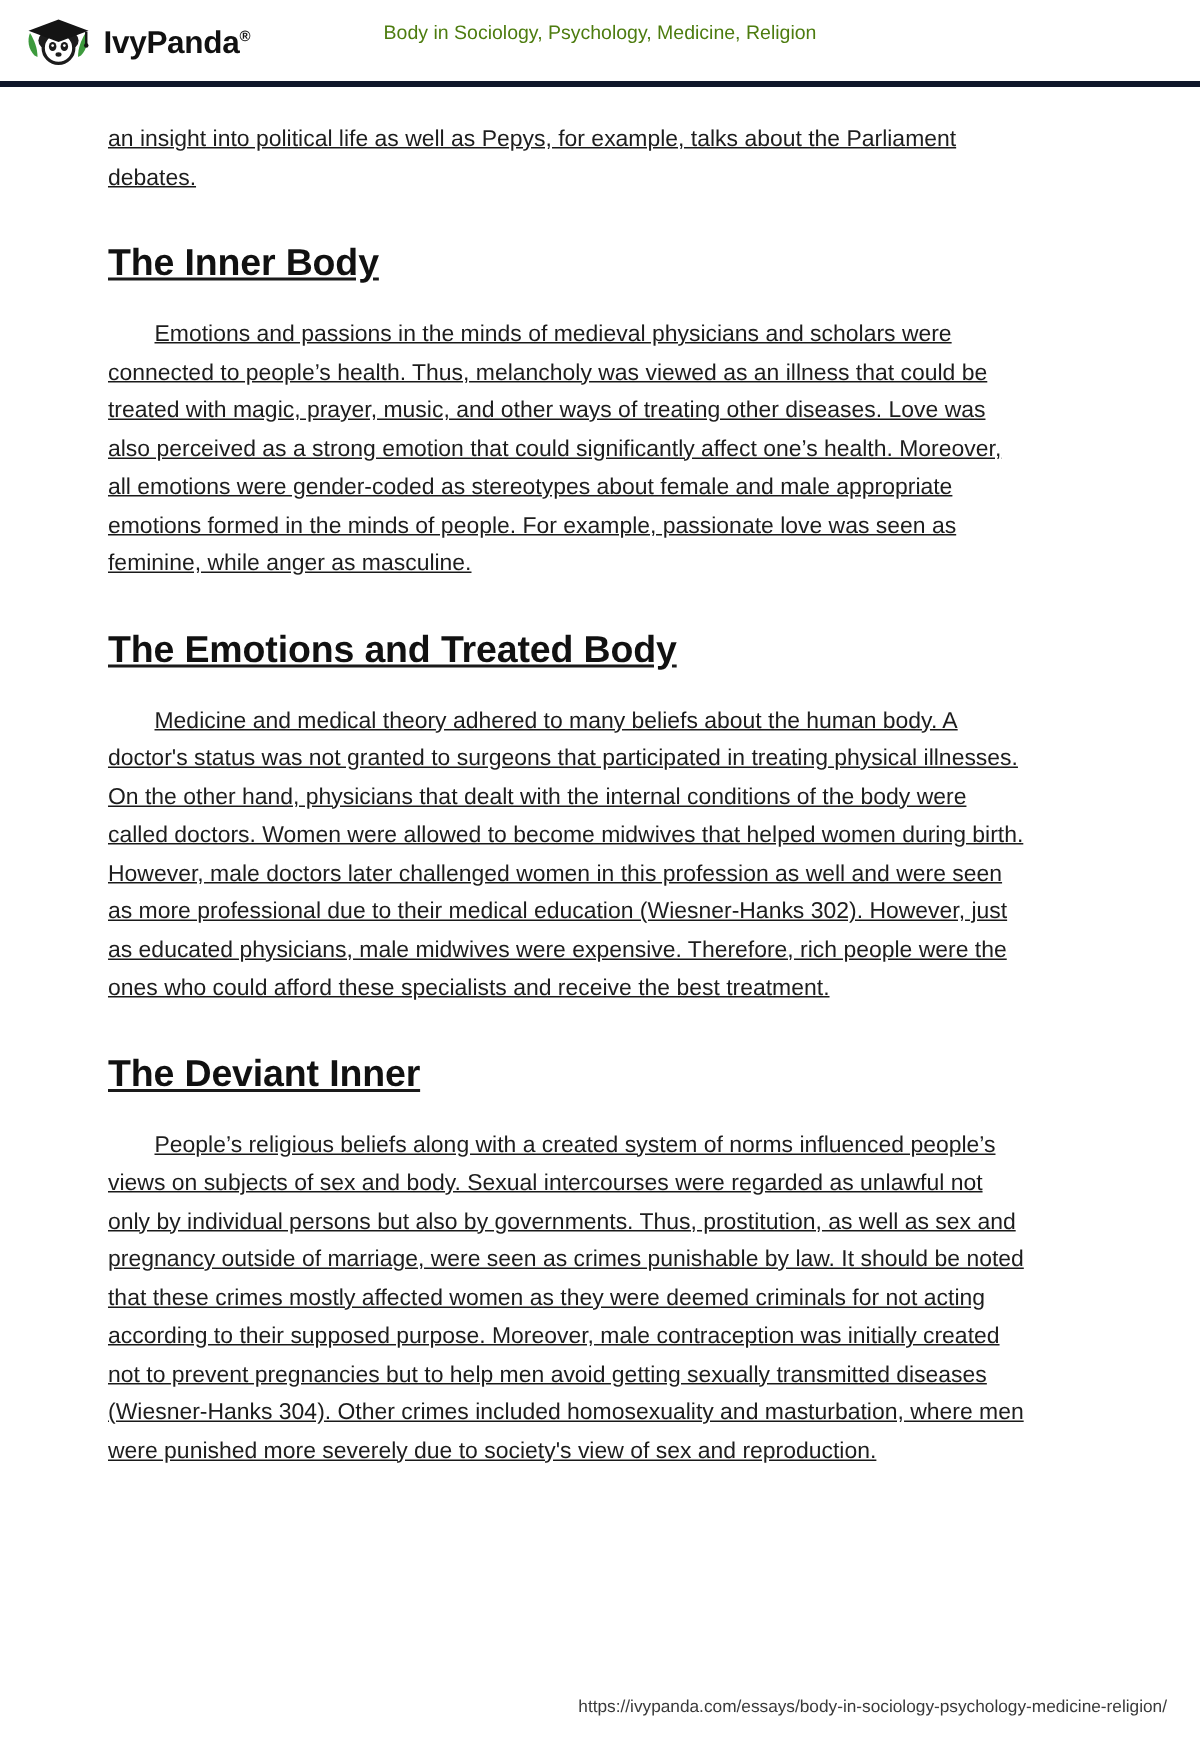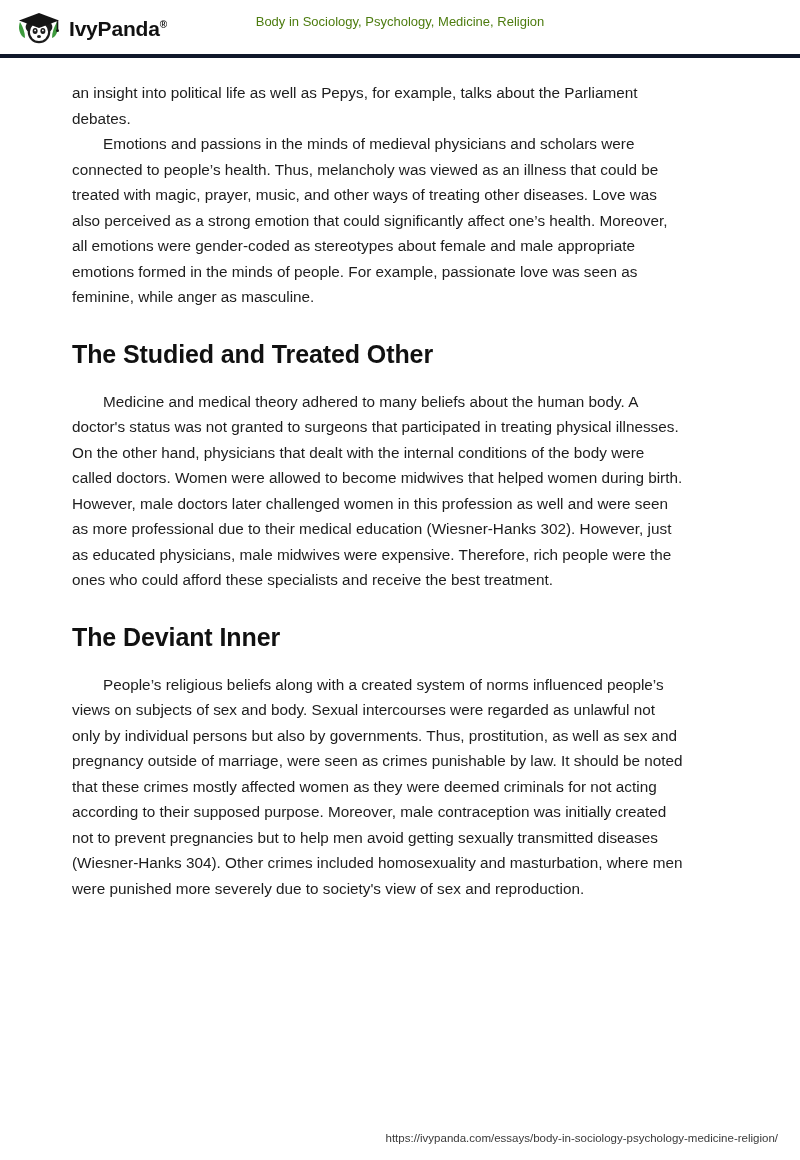--- a/index.html
+++ b/index.html
@@ -56,20 +56,21 @@
     right: 0;
     top: 14px;
     text-align: center;
     font-size: 13px;
     color: #4d7c0f;
   }
 
   
   .content {
     padding: 22px 116px 0 72px;
+    text-decoration: underline;
   }
   p.para {
     font-size: 15.3px;
     line-height: 25.5px;
     margin: 0 0 0 0;
     color: #1d1d1d;
     text-align: left;
   }
   p.para.indent {
     text-indent: 31px;
@@ -131,23 +132,24 @@
     </span>
     <span class="brand-name"><span>IvyPanda</span><span class="reg">®</span></span>
   </a>
   <div class="header-title">Body in Sociology, Psychology, Medicine, Religion</div>
 </div>
 
 <div class="content">
 
   <p class="para first-para">an insight into political life as well as Pepys, for example, talks about the Parliament debates.</p>
 
+  <h2 class="section-title">The Inner Body</h2>
   <p class="para indent">Emotions and passions in the minds of medieval physicians and scholars were connected to people’s health. Thus, melancholy was viewed as an illness that could be treated with magic, prayer, music, and other ways of treating other diseases. Love was also perceived as a strong emotion that could significantly affect one’s health. Moreover, all emotions were gender-coded as stereotypes about female and male appropriate emotions formed in the minds of people. For example, passionate love was seen as feminine, while anger as masculine.</p>
 
-  <h2 class="section-title">The Studied and Treated Other</h2>
+  <h2 class="section-title">The Emotions and Treated Body</h2>
   <p class="para indent">Medicine and medical theory adhered to many beliefs about the human body. A doctor's status was not granted to surgeons that participated in treating physical illnesses. On the other hand, physicians that dealt with the internal conditions of the body were called doctors. Women were allowed to become midwives that helped women during birth. However, male doctors later challenged women in this profession as well and were seen as more professional due to their medical education (Wiesner-Hanks 302). However, just as educated physicians, male midwives were expensive. Therefore, rich people were the ones who could afford these specialists and receive the best treatment.</p>
 
   <h2 class="section-title">The Deviant Inner</h2>
   <p class="para indent">People’s religious beliefs along with a created system of norms influenced people’s views on subjects of sex and body. Sexual intercourses were regarded as unlawful not only by individual persons but also by governments. Thus, prostitution, as well as sex and pregnancy outside of marriage, were seen as crimes punishable by law. It should be noted that these crimes mostly affected women as they were deemed criminals for not acting according to their supposed purpose. Moreover, male contraception was initially created not to prevent pregnancies but to help men avoid getting sexually transmitted diseases (Wiesner-Hanks 304). Other crimes included homosexuality and masturbation, where men were punished more severely due to society's view of sex and reproduction.</p>
 
 </div>
 
 <div class="page-footer">
   <a class="footer-url" href="#">https://ivypanda.com/essays/body-in-sociology-psychology-medicine-religion/</a>
 </div>

